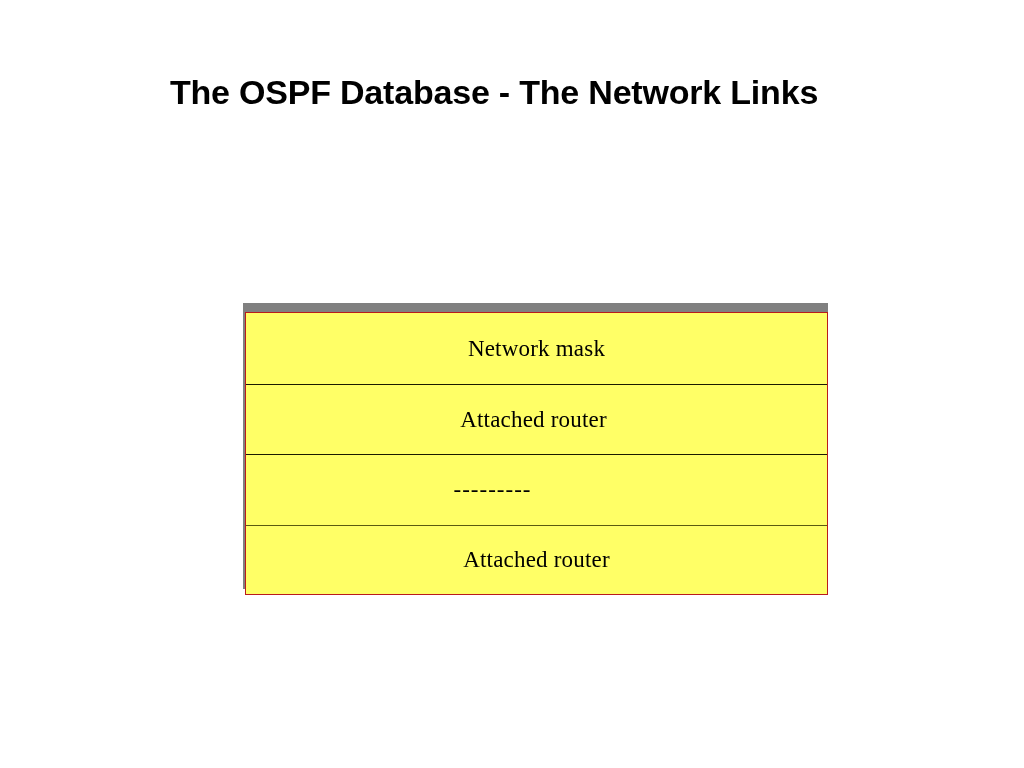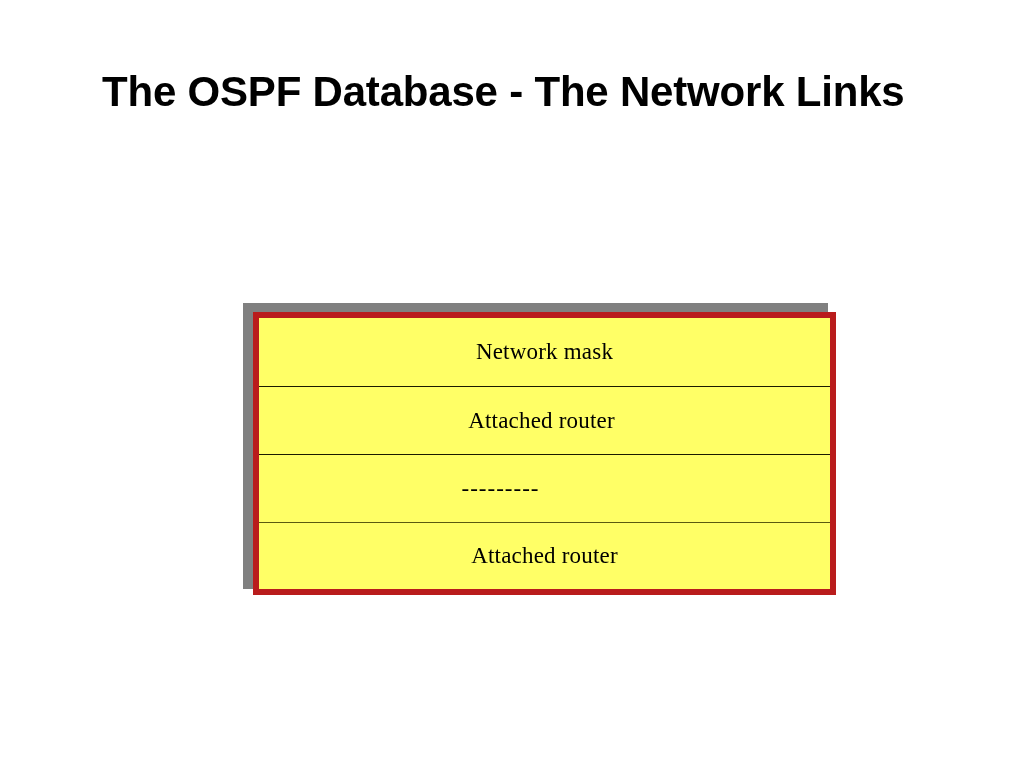--- a/index.html
+++ b/index.html
@@ -19,21 +19,21 @@
 
   
   #slide-title {
     position: absolute;
     left: 102px;
     top: 70px;
     width: 784px;
     text-align: center;
     font-family: "Liberation Sans", sans-serif;
     font-weight: bold;
-    font-size: 42px;
+    font-size: 34px;
     line-height: 44px;
     color: #000000;
     letter-spacing: -0.2px;
   }
   #slide-title .title-line {
     display: block;
     white-space: nowrap;
   }
 
   
@@ -51,26 +51,26 @@
     left: 0px;
     top: 0px;
     width: 585px;
     height: 286px;
     background: #808080;
   }
 
   
   #record-card {
     position: absolute;
-    left: 10px;
+    left: 2px;
     top: 9px;
     width: 583px;
     height: 283px;
     background: #c4b5fd;
-    border: 6px solid #b91c1c;
+    border: 1px solid #b91c1c;
     box-sizing: border-box;
     display: flex;
     flex-direction: column;
   }
 
   .record-row {
     position: relative;
     display: flex;
     align-items: center;
     justify-content: center;

